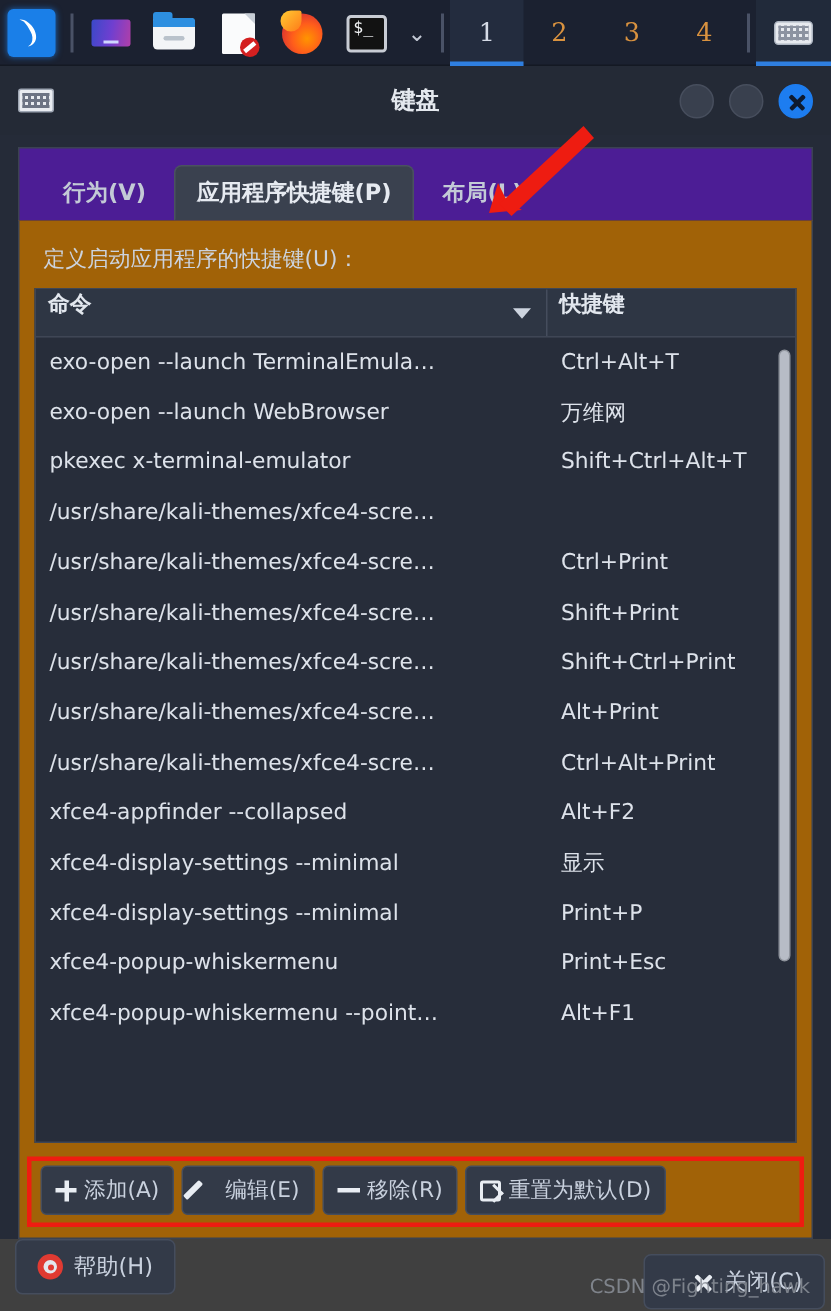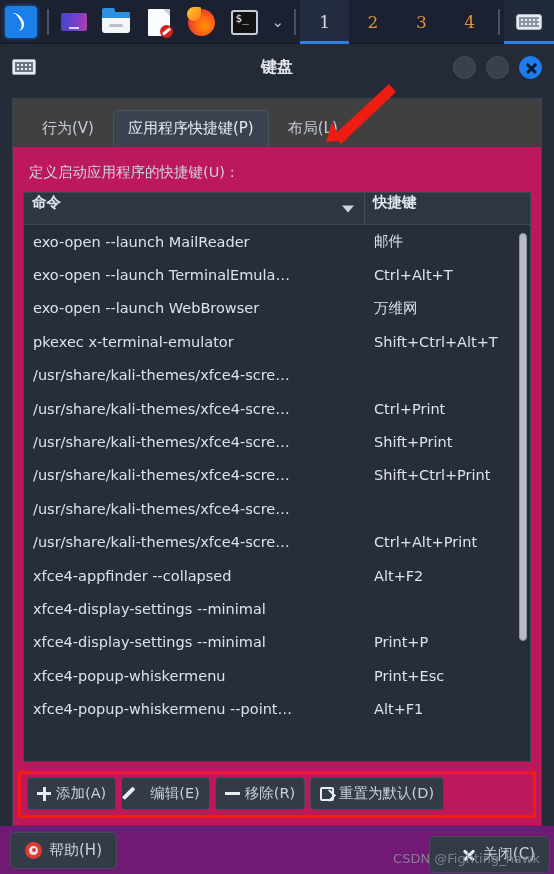--- a/index.html
+++ b/index.html
@@ -237,22 +237,23 @@
     width:13px; height:2.5px; background:#0e1a2e; border-radius:1px;
   }
   .wbtn.close::before { transform: rotate(45deg); }
   .wbtn.close::after  { transform: rotate(-45deg); }
 
   
   #tabs-wrap {
     margin: 8px 12px 0 12px;
     border: 1px solid #3b4251;
     border-bottom: none;
-    background: #404040;
+    background: #4c1d95;
     flex: 0 0 auto;
+    font-weight: bold;
   }
   #tabs {
     display: flex;
     align-items: flex-end;
     padding: 6px 14px 0 14px;
     gap: 4px;
     height: 48px;
   }
   .tab {
     padding: 8px 14px;
@@ -267,21 +268,21 @@
     border-color: #4a5260;
     border-bottom-color: #3a414f;
     color: #e6eaf1;
   }
 
   
   #panel {
     margin: 0 12px;
     border: 1px solid #3b4251;
     border-top: none;
-    background: #be185d;
+    background: #a16207;
     flex: 1 1 auto;
     display: flex;
     flex-direction: column;
     padding: 12px 10px 10px 10px;
     min-height: 0;
   }
   #section-label {
     font-size: 14.5px;
     color: #ccd3de;
     margin: 4px 2px 10px 6px;
@@ -424,24 +425,24 @@
     width:7px;height:7px;
     border-top:2px solid #e9edf3; border-right:2px solid #e9edf3;
     transform: rotate(45deg);
   }
 
   
   #footer {
     height: 48px;
     flex: 0 0 auto;
     display: flex;
-    align-items: center;
+    align-items: flex-start;
     padding: 0 10px;
     position: relative;
-    background: #701a75;
+    background: #404040;
   }
   .fbtn {
     background: #333a48;
     border: 1px solid #454d5d;
     border-radius: 5px;
     color: #c9d1de;
     font-size: 15px;
     padding: 8px 14px;
     display: flex;
     align-items: center;
@@ -589,24 +590,20 @@
           <span>命令</span>
           <span class="sort-arrow"></span>
         </div>
         <div class="th key">
           <span>快捷键</span>
         </div>
       </div>
 
       <div id="tbody">
 
-        <div class="row">
-            <div class="cell cmd">exo-open --launch MailReader</div>
-            <div class="cell key">邮件</div>
-          </div>
           <div class="row">
             <div class="cell cmd">exo-open --launch TerminalEmula…</div>
             <div class="cell key">Ctrl+Alt+T</div>
           </div>
           <div class="row">
             <div class="cell cmd">exo-open --launch WebBrowser</div>
             <div class="cell key">万维网</div>
           </div>
           <div class="row">
             <div class="cell cmd">pkexec x-terminal-emulator</div>
@@ -622,31 +619,33 @@
           <div class="row">
             <div class="cell cmd">/usr/share/kali-themes/xfce4-scre…</div>
             <div class="cell key">Shift+Print</div>
           </div>
           <div class="row">
             <div class="cell cmd">/usr/share/kali-themes/xfce4-scre…</div>
             <div class="cell key">Shift+Ctrl+Print</div>
           </div>
           <div class="row">
             <div class="cell cmd">/usr/share/kali-themes/xfce4-scre…</div>
+            <div class="cell key">Alt+Print</div>
           </div>
           <div class="row">
             <div class="cell cmd">/usr/share/kali-themes/xfce4-scre…</div>
             <div class="cell key">Ctrl+Alt+Print</div>
           </div>
           <div class="row">
             <div class="cell cmd">xfce4-appfinder --collapsed</div>
             <div class="cell key">Alt+F2</div>
           </div>
           <div class="row">
             <div class="cell cmd">xfce4-display-settings --minimal</div>
+            <div class="cell key">显示</div>
           </div>
           <div class="row">
             <div class="cell cmd">xfce4-display-settings --minimal</div>
             <div class="cell key">Print+P</div>
           </div>
           <div class="row">
             <div class="cell cmd">xfce4-popup-whiskermenu</div>
             <div class="cell key">Print+Esc</div>
           </div>
           <div class="row">

